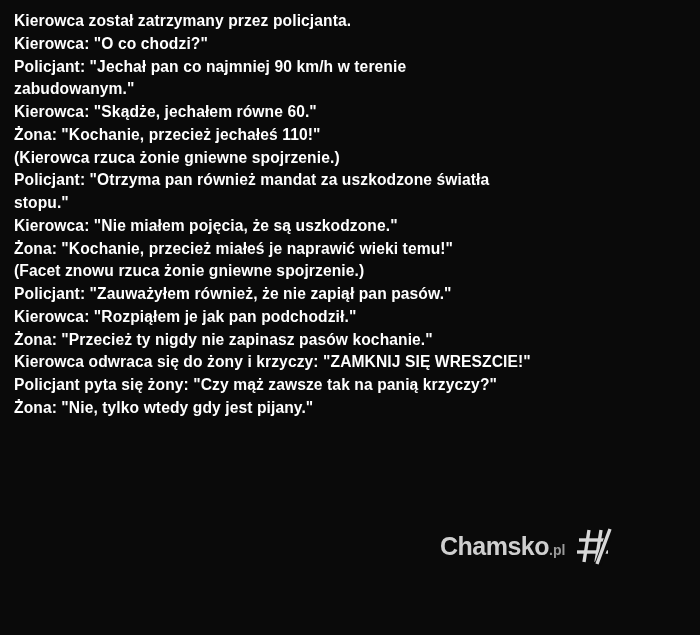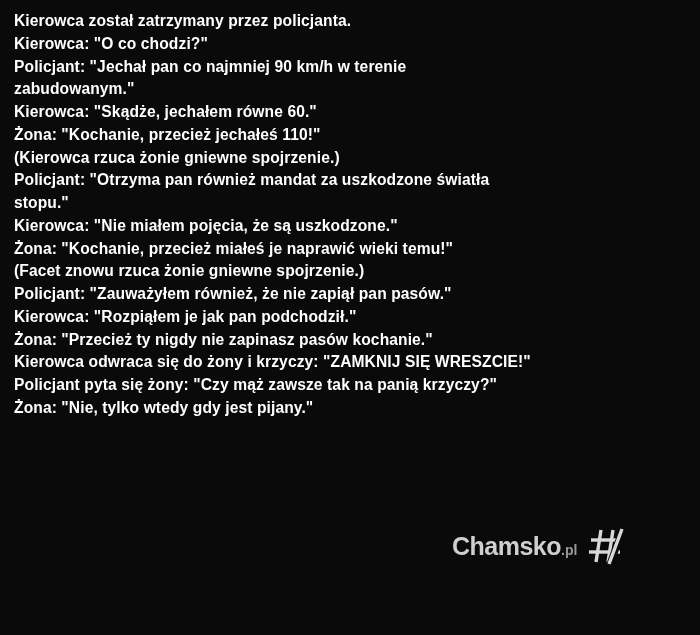--- a/index.html
+++ b/index.html
@@ -28,21 +28,21 @@
     color: #ffffff;
     font-size: 15.6px;
     font-weight: bold;
     line-height: 1.46;
     letter-spacing: 0.1px;
     white-space: pre-wrap;
     text-rendering: optimizeLegibility;
   }
   .watermark {
     position: absolute;
-    left: 452px;
+    left: 440px;
     top: 524px;
     display: flex;
     align-items: center;
     gap: 8px;
   }
   .wm-text {
     font-size: 25px;
     font-weight: bold;
     color: #cfcfcf;
     letter-spacing: -0.5px;

